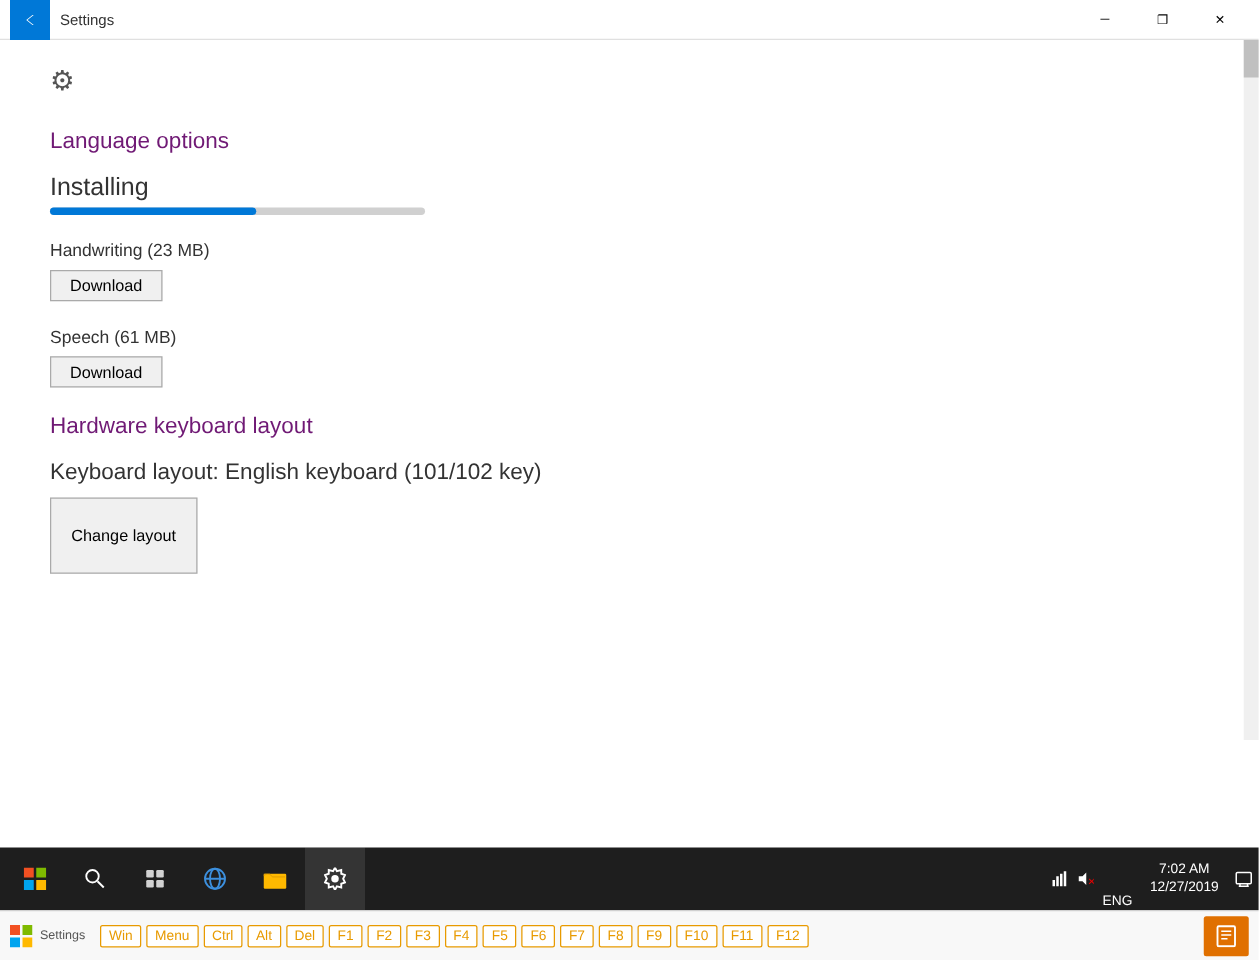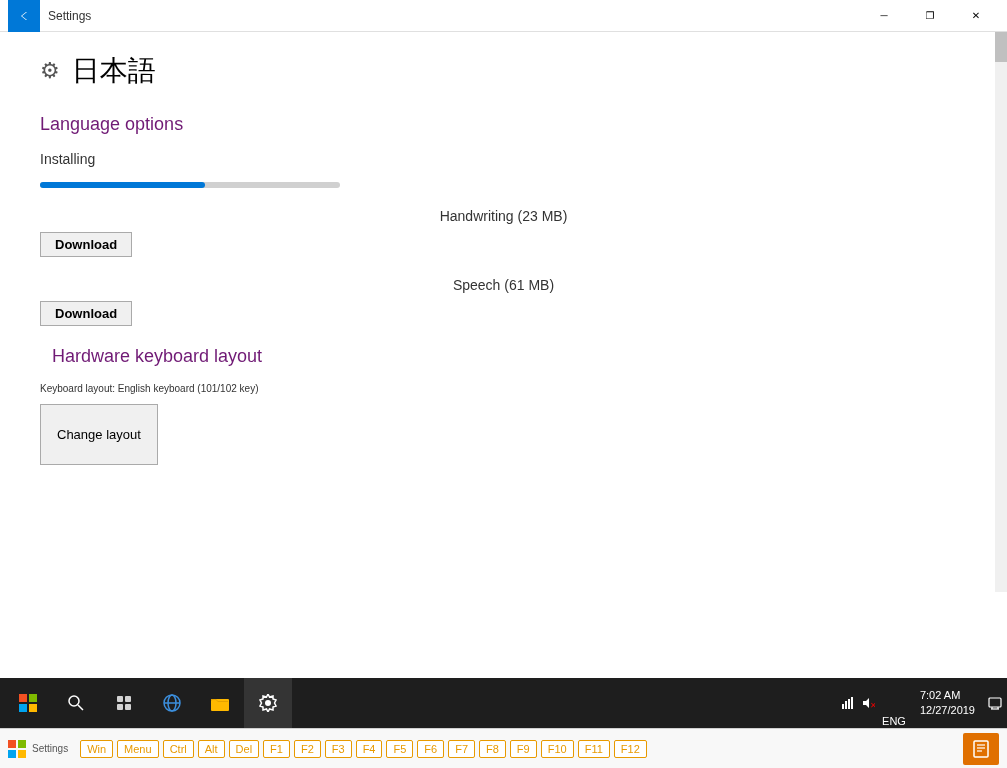--- a/index.html
+++ b/index.html
@@ -60,23 +60,23 @@
     
     .section-title {
       font-size: 18px;
       font-weight: 400;
       color: #701a75;
       margin-bottom: 16px;
     }
 
     
     .installing-label {
-      font-size: 14px;
+      font-size: 20px;
       color: #333;
-      margin-bottom: 15px;
+      margin-bottom: 4px;
     }
     .progress-bar-container {
       width: 300px;
       height: 6px;
       background: #d0d0d0;
       border-radius: 3px;
       margin-bottom: 20px;
     }
     .progress-bar-fill {
       height: 100%;
@@ -85,36 +85,34 @@
     }
 
     
     .feature-item {
       margin-bottom: 20px;
     }
     .feature-label {
       font-size: 14px;
       color: #333;
       margin-bottom: 8px;
-      text-align: center;
     }
     .download-btn {
       background: #f0f0f0;
       border: 1px solid #aaa;
       padding: 4px 14px;
       font-size: 13px;
       cursor: pointer;
       color: #000;
       min-width: 90px;
-      font-weight: bold;
     }
 
     
     .keyboard-info {
-      font-size: 10px;
+      font-size: 18px;
       color: #333;
       margin-bottom: 10px;
     }
     .change-layout-btn {
       background: #f0f0f0;
       border: 1px solid #aaa;
       padding: 22px 16px;
       font-size: 13px;
       cursor: pointer;
       color: #000;
@@ -175,21 +173,21 @@
     .taskbar-tray {
       display: flex;
       align-items: center;
       gap: 4px;
       color: white;
       font-size: 11px;
     }
     .taskbar-clock {
       color: white;
       font-size: 11px;
-      text-align: left;
+      text-align: center;
       padding: 0 8px;
       line-height: 1.4;
     }
     .tray-icon {
       width: 16px; height: 16px;
       display: flex; align-items: center; justify-content: center;
       font-size: 10px;
       color: white;
     }
 
@@ -253,21 +251,20 @@
 
 <div class="scrollbar-track">
   <div class="scrollbar-thumb"></div>
 </div>
 
 <div class="main-content">
 
   
   <div class="page-header">
     <span class="page-header-icon">⚙</span>
-    <h1 class="page-header-title">日本語</h1>
   </div>
 
   
   <h2 class="section-title">Language options</h2>
 
   
   <div>
     <p class="installing-label">Installing</p>
     <div class="progress-bar-container">
       <div class="progress-bar-fill" style="width: 55%"></div>
@@ -280,21 +277,21 @@
     <button class="download-btn">Download</button>
   </div>
 
   
   <div class="feature-item">
     <p class="feature-label">Speech (61 MB)</p>
     <button class="download-btn">Download</button>
   </div>
 
   
-  <h2 class="section-title" style="margin-top: 16px; margin-left: 12px;">Hardware keyboard layout</h2>
+  <h2 class="section-title" style="margin-top: 16px;">Hardware keyboard layout</h2>
 
   <p class="keyboard-info">Keyboard layout:  English keyboard (101/102 key)</p>
   <button class="change-layout-btn" style="margin-bottom: 16px;">Change layout</button>
 
   
 
 </div>
 
 <div class="taskbar">
 

